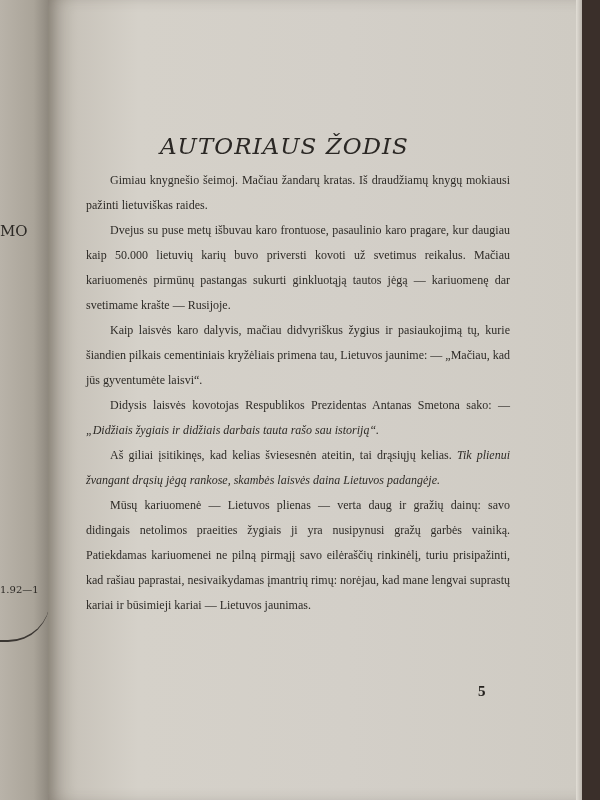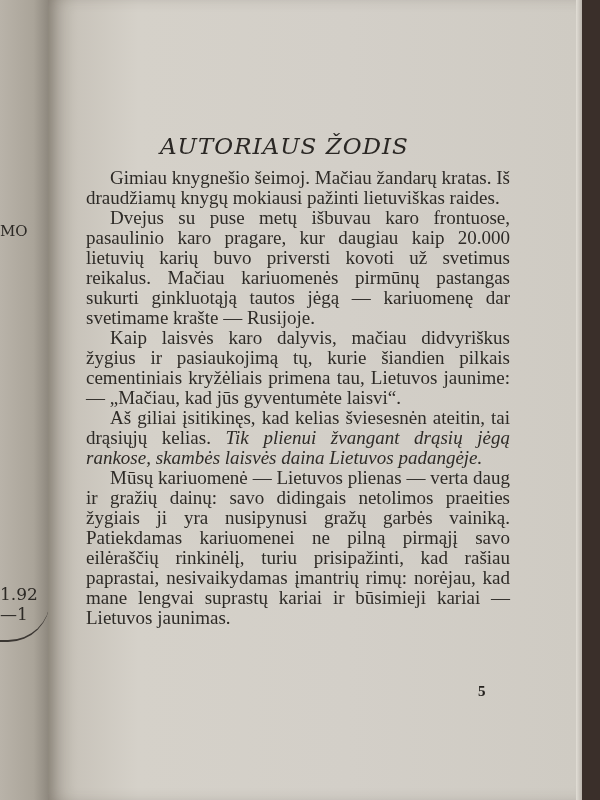--- a/index.html
+++ b/index.html
@@ -27,45 +27,46 @@
     position:absolute; left:576px; top:0; width:6px; height:800px;
     background:linear-gradient(90deg,#e2ded6,#bab5ad);
   }
   .title {
     position:absolute; left:148px; top:121px;
     font-family:"DejaVu Serif", serif; font-style:italic; font-weight:normal;
     font-size:23px; letter-spacing:1px; color:#2a2724;
   }
   .body-text {
     position:absolute; left:86px; top:168px; width:424px;
-    font-family:"Liberation Serif", serif; font-size:19px; line-height:20px;
+    font-family:"Liberation Serif", serif; font-size:12px; line-height:25px;
     color:#2e2b27; text-align:justify;
   }
   .para { margin:0; text-indent:24px; }
   .para span.it { font-style:italic; }
   .page-number {
     position:absolute; left:478px; top:683px;
     font-family:"Liberation Serif", serif; font-weight:bold; font-size:15px; color:#23201d;
   }
 </style>
 </head>
 <body>
 
 <div class="left-page">
   <span class="left-edge-text" style="top:222px;">MO</span>
-  <span class="left-edge-text" style="top:584px;font-size:17px;">1.92—1</span>
+  <span class="left-edge-text" style="top:584px;font-size:10px;">1.92—1</span>
   <div class="left-curve"></div>
 </div>
 
 <div class="page"></div>
 <div class="page-edge"></div>
 
 <h1 class="title" style="margin:12px;">AUTORIAUS ŽODIS</h1>
 
 <div class="body-text">
   <p class="para"><span>Gimiau knygnešio šeimoj. Mačiau žandarų kratas. Iš draudžiamų knygų mokiausi pažinti lietuviškas raides.</span></p>
-  <p class="para"><span>Dvejus su puse metų išbuvau karo frontuose, pasaulinio karo pragare, kur daugiau kaip 20.000 lietuvių karių buvo priversti kovoti už svetimus reikalus. Mačiau kariuomenės pirmūnų pastangas sukurti ginkluotąją tautos jėgą — kariuomenę dar svetimame krašte — Rusijoje.</span></p>
+  <p class="para"><span>Dvejus su puse metų išbuvau karo frontuose, pasaulinio karo pragare, kur daugiau kaip 50.000 lietuvių karių buvo priversti kovoti už svetimus reikalus. Mačiau kariuomenės pirmūnų pastangas sukurti ginkluotąją tautos jėgą — kariuomenę dar svetimame krašte — Rusijoje.</span></p>
   <p class="para"><span>Kaip laisvės karo dalyvis, mačiau didvyriškus žygius ir pasiaukojimą tų, kurie šiandien pilkais cementiniais kryžėliais primena tau, Lietuvos jaunime: — „Mačiau, kad jūs gyventumėte laisvi“.</span></p>
+  <p class="para"><span>Didysis laisvės kovotojas Respublikos Prezidentas Antanas Smetona sako: — </span><span class="it">„Didžiais žygiais ir didžiais darbais tauta rašo sau istoriją“.</span></p>
   <p class="para"><span>Aš giliai įsitikinęs, kad kelias šviesesnėn ateitin, tai drąsiųjų kelias. </span><span class="it">Tik plienui žvangant drąsių jėgą rankose, skambės laisvės daina Lietuvos padangėje.</span></p>
   <p class="para"><span>Mūsų kariuomenė — Lietuvos plienas — verta daug ir gražių dainų: savo didingais netolimos praeities žygiais ji yra nusipynusi gražų garbės vainiką. Patiekdamas kariuomenei ne pilną pirmąjį savo eilėraščių rinkinėlį, turiu prisipažinti, kad rašiau paprastai, nesivaikydamas įmantrių rimų: norėjau, kad mane lengvai suprastų kariai ir būsimieji kariai — Lietuvos jaunimas.</span></p>
 </div>
 
 <span class="page-number">5</span>
 
 </body></html>

